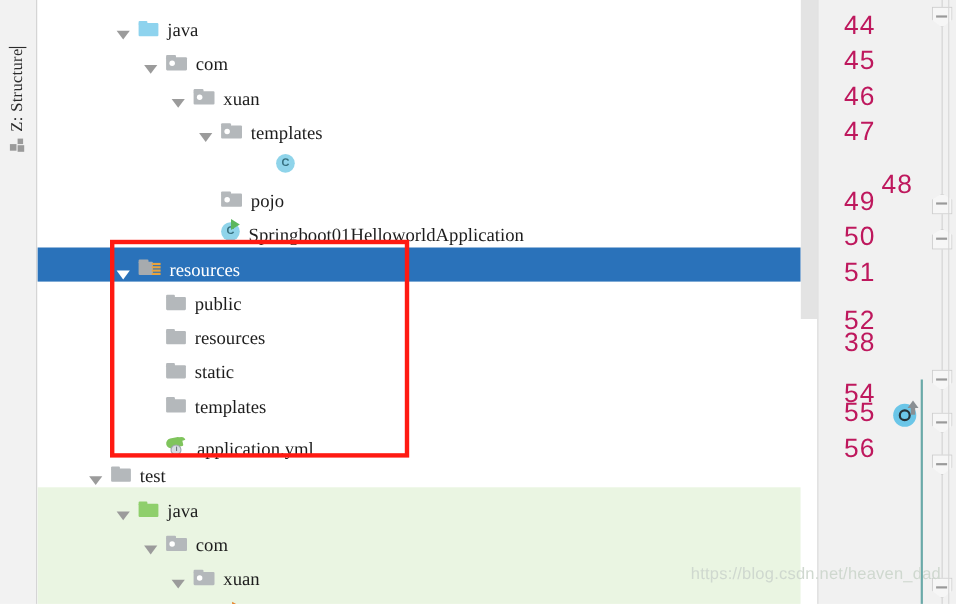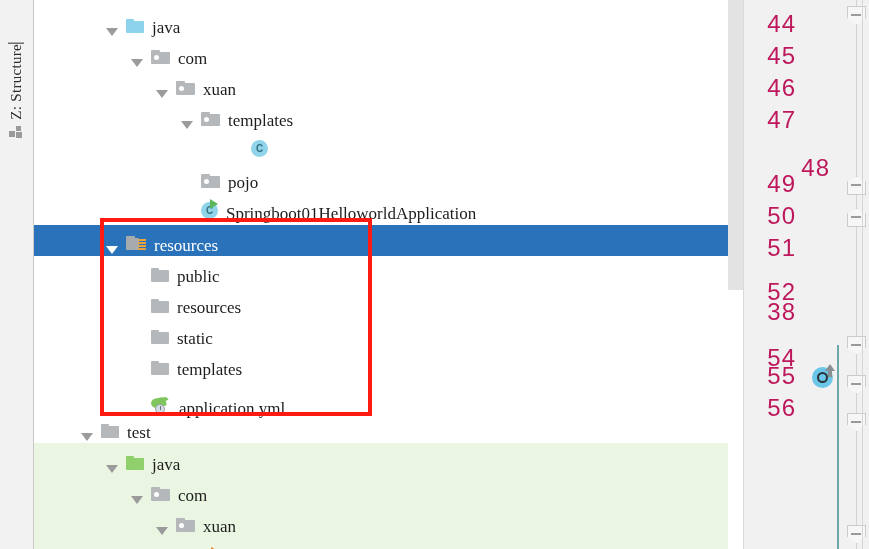--- a/index.html
+++ b/index.html
@@ -397,14 +397,15 @@
         </div>
       <div class="fold arrowdown" style="top:525px">
           <div class="hex"></div>
           <div class="minus"></div>
         </div>
     </div>
     <div class="modbar"></div>
   </div>
   <div class="gutter-edge"></div>
 
+  <div class="watermark">https://blog.csdn.net/heaven_dad</div>
 
 </div>
 
 </body></html>

